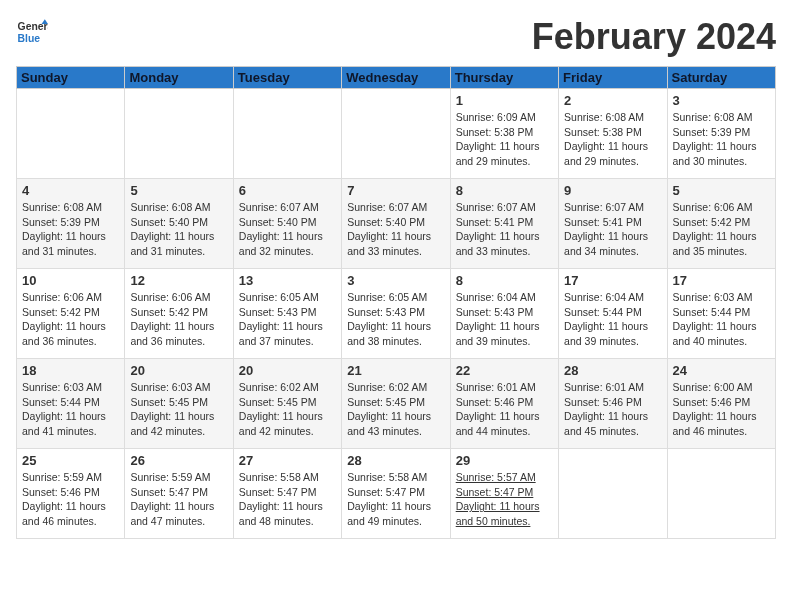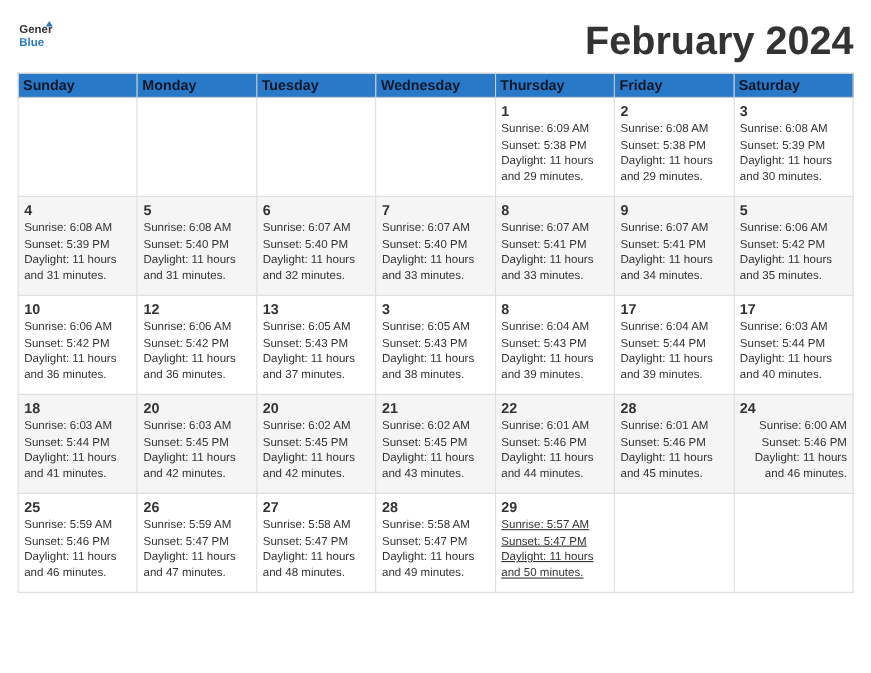--- a/index.html
+++ b/index.html
@@ -254,21 +254,21 @@
 Daylight: 11 hours and 44 minutes.</div>
         </td>
         <td>
           <span class="day-num">28</span>
           <div class="day-info" style="white-space: pre-line;">Sunrise: 6:01 AM
 Sunset: 5:46 PM
 Daylight: 11 hours and 45 minutes.</div>
         </td>
         <td>
           <span class="day-num">24</span>
-          <div class="day-info" style="white-space: pre-line; text-align: right;">Sunrise: 6:00 AM
+          <div class="day-info" style="white-space: pre-line;">Sunrise: 6:00 AM
 Sunset: 5:46 PM
 Daylight: 11 hours and 46 minutes.</div>
         </td>
       </tr>
       <tr>
         <td>
           <span class="day-num">25</span>
           <div class="day-info" style="white-space: pre-line;">Sunrise: 5:59 AM
 Sunset: 5:46 PM
 Daylight: 11 hours and 46 minutes.</div>

